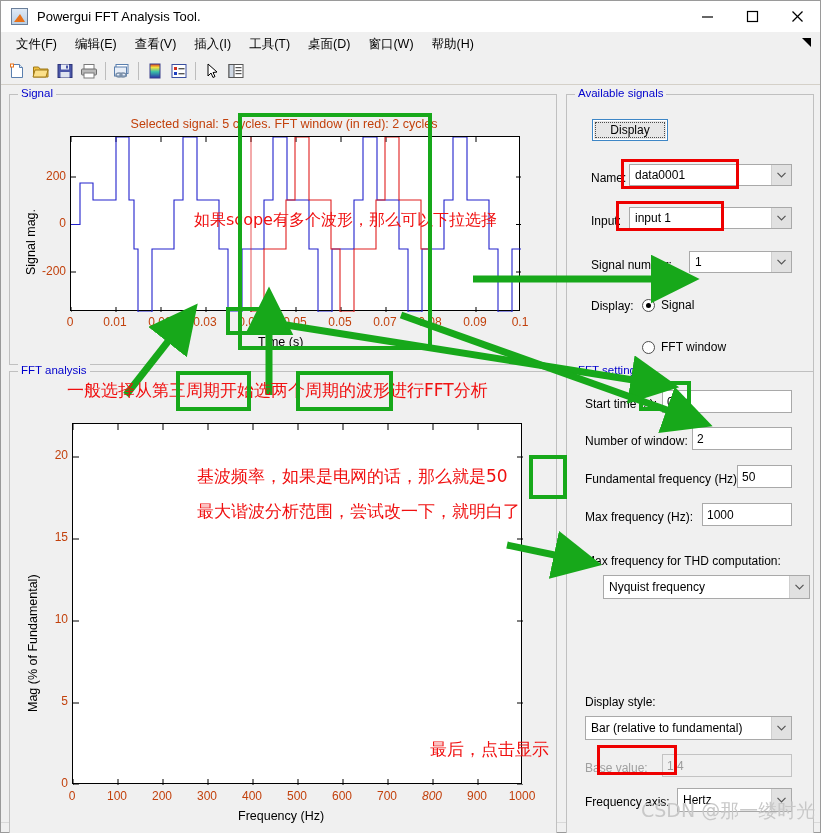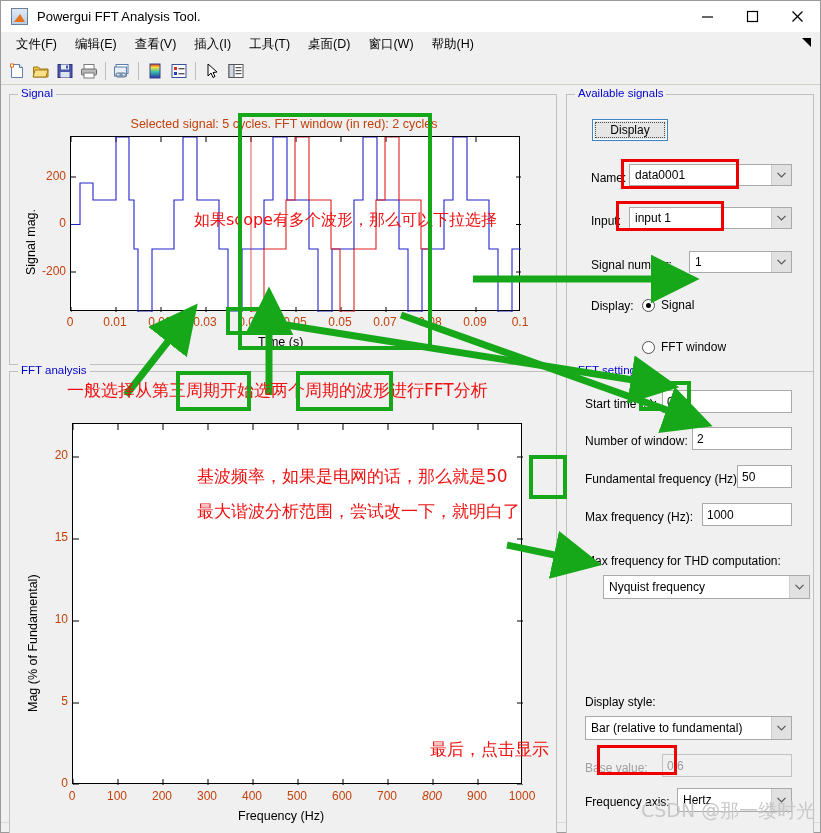--- a/index.html
+++ b/index.html
@@ -450,21 +450,21 @@
         <span class="cval">Bar (relative to fundamental)</span>
         <span class="carrow">
           <svg width="9" height="6" viewBox="0 0 9 6">
               <path d="M0.5 0.8 L4.5 4.8 L8.5 0.8" fill="none" stroke="#555" stroke-width="1.2"></path>
             </svg>
         </span>
       </div>
 
       <div class="lbl dim" style="left:18px; top:389px;">Base value:</div>
       <div class="txtbox dim" style="left:95px; top:382px; width:130px; height:23px;">
-        <span>0.6</span>
+        <span>1.4</span>
       </div>
 
       <div class="lbl" style="left:18px; top:423px;">Frequency axis:</div>
       <div class="combo" style="left:110px; top:416px; width:115px; height:24px;">
         <span class="cval">Hertz</span>
         <span class="carrow">
           <svg width="9" height="6" viewBox="0 0 9 6">
               <path d="M0.5 0.8 L4.5 4.8 L8.5 0.8" fill="none" stroke="#555" stroke-width="1.2"></path>
             </svg>
         </span>

